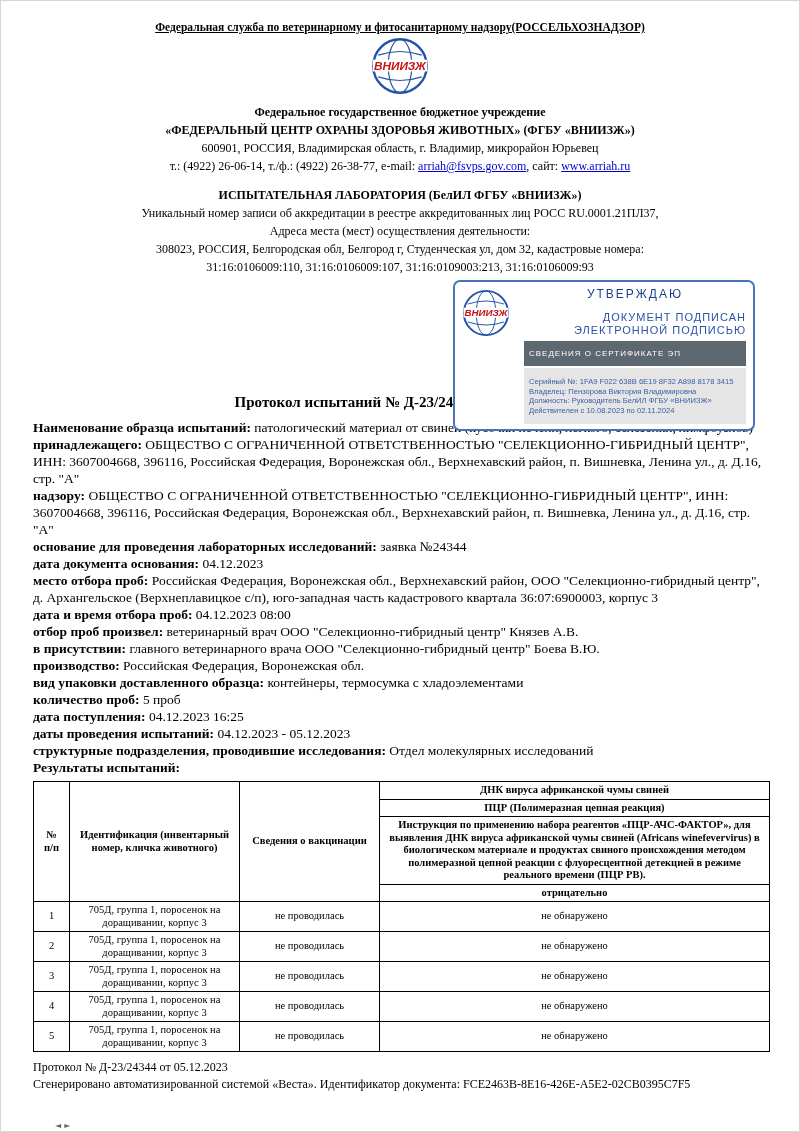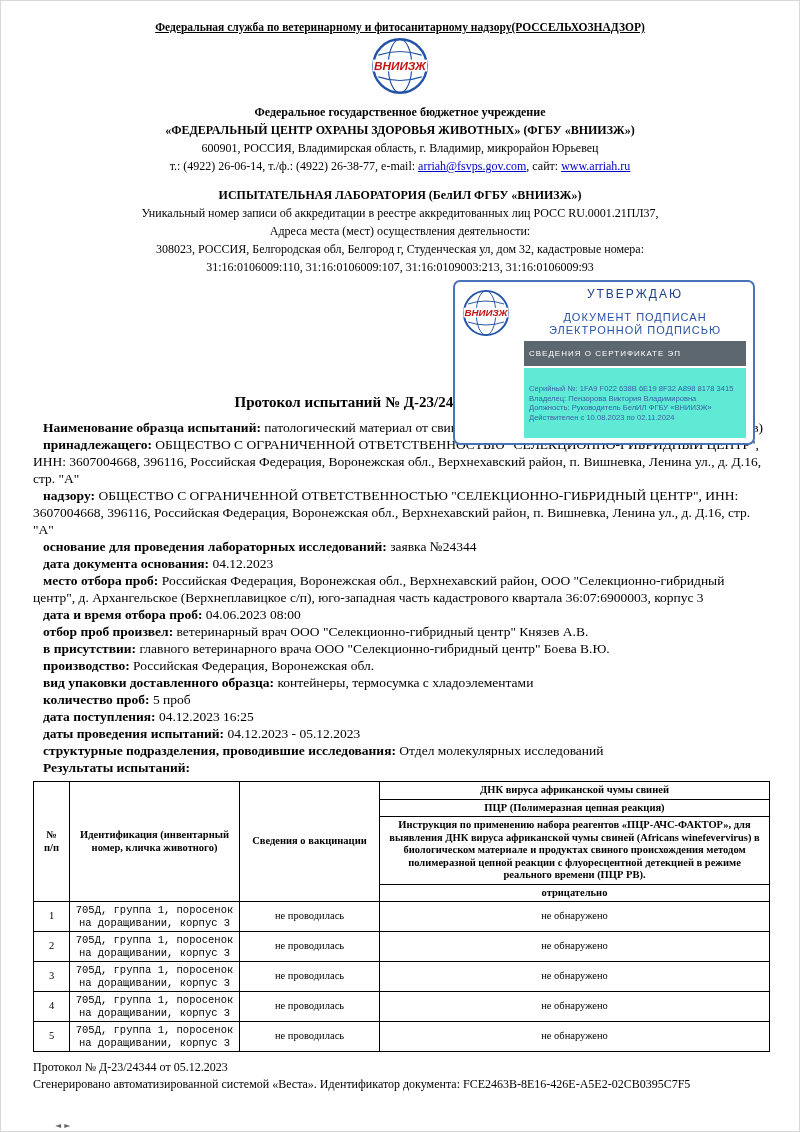--- a/index.html
+++ b/index.html
@@ -23,40 +23,40 @@
   
   .stamp-area { position:relative; height:112px; }
   .stamp {
     position:absolute; top:4px; right:12px; width:302px;
     border:2px solid #4a72b8; border-radius:7px; padding:5px 7px 5px 7px;
     display:grid; grid-template-columns:56px 1fr; column-gap:6px;
     font-family:"Liberation Sans", sans-serif; background:#fff;
   }
   .stamp-logo { grid-row:1 / span 3; width:48px; height:48px; margin-top:2px; }
   .stamp-approve { color:#1c3f8e; font-size:12px; letter-spacing:2px; text-align:center; margin-bottom:10px; }
-  .stamp-signed { color:#2a52a8; font-size:11px; letter-spacing:1px; text-align:center; line-height:13px; }
+  .stamp-signed { color:#2a52a8; font-size:11px; letter-spacing:1px; text-align:right; line-height:13px; }
   .stamp-band { grid-column:2; background:#5d6770; color:#ffffff; font-size:8px; letter-spacing:1px; padding:8px 5px; margin:4px 0 2px 0; }
-  .stamp-info { grid-column:2; background:#5eead4; padding:16px 5px; }
+  .stamp-info { grid-column:2; background:#e5e5e5; padding:9px 5px; }
   .stamp-info div { color:#3a5fa8; font-size:7.6px; line-height:9.6px; white-space:nowrap; overflow:hidden; }
 
   
   .title { text-align:center; font-size:15px; font-weight:bold; margin:6px 0 8px 0; }
   .fields { font-size:13.5px; line-height:17px; }
-  .field b { font-weight:bold;margin-left:10px; }
+  .field b { font-weight:bold; }
 
   
   table.results { width:100%; border-collapse:collapse; margin-top:5px; table-layout:fixed; }
   table.results th, table.results td {
     border:1px solid #000; text-align:center; vertical-align:middle;
     font-size:10.5px; padding:2px 4px; line-height:12.5px;
   }
   col.c1 { width:36px; } col.c2 { width:170px; } col.c3 { width:140px; } col.c4 { width:390px; }
   th.pre { white-space:pre-line; }
   th.instr { font-size:10px; padding:3px 10px; line-height:12.5px; }
-  td.id { text-align:left; padding-left:6px;font-family:Liberation Mono, monospace; }
+  td.id { text-align:left; padding-left:6px; }
   tbody tr { height:28px; }
 
   
   .foot { font-size:12px; line-height:17px; margin-top:7px; }
 
   
   .hscroll { position:absolute; left:54px; bottom:1px; font-family:"DejaVu Sans", sans-serif;
              font-size:8px; color:#666; letter-spacing:3px; cursor:pointer; }
 </style>
 </head>
@@ -121,21 +121,21 @@
 
   <div class="title">Протокол испытаний № Д-23/24344 от 05.12.2023</div>
 
   <div class="fields">
     <div class="field"><b>Наименование образца испытаний:</b><span> патологический материал от свиней (кусочки печени, легкого, селезенки, лимфоузлов)</span></div>
     <div class="field"><b>принадлежащего:</b><span> ОБЩЕСТВО С ОГРАНИЧЕННОЙ ОТВЕТСТВЕННОСТЬЮ "СЕЛЕКЦИОННО-ГИБРИДНЫЙ ЦЕНТР", ИНН: 3607004668, 396116, Российская Федерация, Воронежская обл., Верхнехавский район, п. Вишневка, Ленина ул., д. Д.16, стр. "А"</span></div>
     <div class="field"><b>надзору:</b><span> ОБЩЕСТВО С ОГРАНИЧЕННОЙ ОТВЕТСТВЕННОСТЬЮ "СЕЛЕКЦИОННО-ГИБРИДНЫЙ ЦЕНТР", ИНН: 3607004668, 396116, Российская Федерация, Воронежская обл., Верхнехавский район, п. Вишневка, Ленина ул., д. Д.16, стр. "А"</span></div>
     <div class="field"><b>основание для проведения лабораторных исследований:</b><span> заявка №24344</span></div>
     <div class="field"><b>дата документа основания:</b><span> 04.12.2023</span></div>
     <div class="field"><b>место отбора проб:</b><span> Российская Федерация, Воронежская обл., Верхнехавский район, ООО "Селекционно-гибридный центр", д. Архангельское (Верхнеплавицкое с/п), юго-западная часть кадастрового квартала 36:07:6900003, корпус 3</span></div>
-    <div class="field"><b>дата и время отбора проб:</b><span> 04.06.2023 08:00</span></div>
+    <div class="field"><b>дата и время отбора проб:</b><span> 04.12.2023 08:00</span></div>
     <div class="field"><b>отбор проб произвел:</b><span> ветеринарный врач ООО "Селекционно-гибридный центр" Князев А.В.</span></div>
     <div class="field"><b>в присутствии:</b><span> главного ветеринарного врача ООО "Селекционно-гибридный центр" Боева В.Ю.</span></div>
     <div class="field"><b>производство:</b><span> Российская Федерация, Воронежская обл.</span></div>
     <div class="field"><b>вид упаковки доставленного образца:</b><span> контейнеры, термосумка с хладоэлементами</span></div>
     <div class="field"><b>количество проб:</b><span> 5 проб</span></div>
     <div class="field"><b>дата поступления:</b><span> 04.12.2023 16:25</span></div>
     <div class="field"><b>даты проведения испытаний:</b><span> 04.12.2023 - 05.12.2023</span></div>
     <div class="field"><b>структурные подразделения, проводившие исследования:</b><span> Отдел молекулярных исследований</span></div>
     <div class="field"><b>Результаты испытаний:</b><span></span></div>
   </div>

